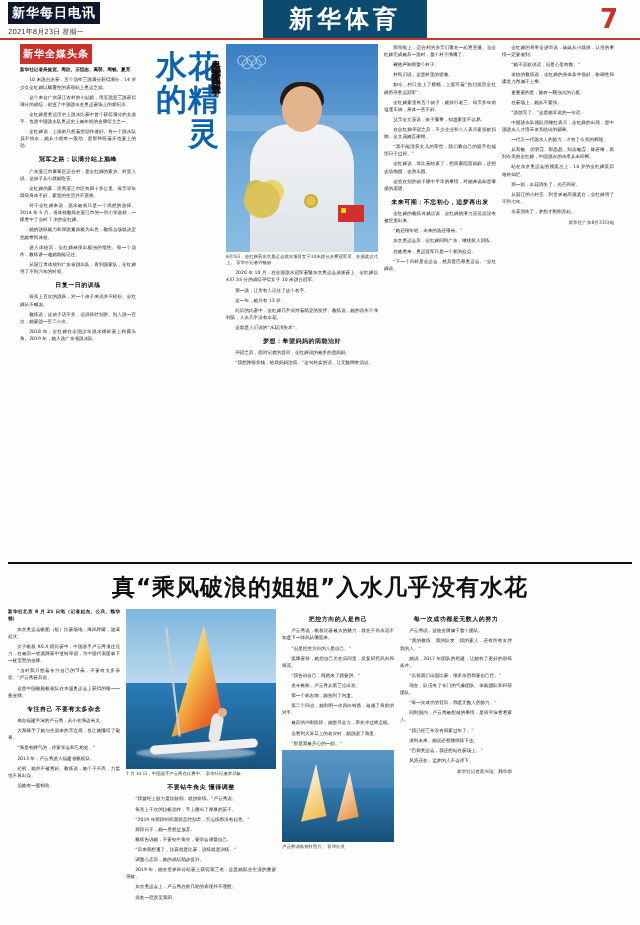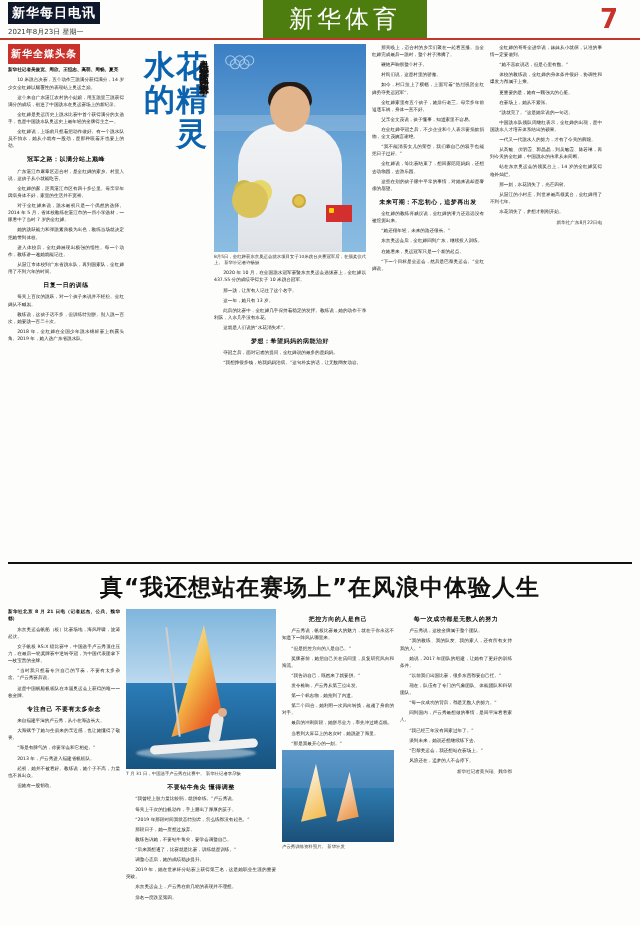--- a/index.html
+++ b/index.html
@@ -40,40 +40,40 @@
     font-size: 7px;
     color: #333;
     margin-top: 3px;
   }
   .mh-center {
     flex: 1;
     text-align: center;
   }
   .mh-title {
     display: inline-block;
-    background: #4d7c0f;
+    background: #0c4a6e;
     color: #fff;
     font-size: 24px;
-    font-weight: normal;
+    font-weight: bold;
     letter-spacing: 4px;
     padding: 3px 26px;
   }
   .mh-right {
     width: 70px;
     text-align: right;
     color: #c8322b;
     font-size: 26px;
     font-weight: bold;
     padding-right: 14px;
   }
 
   
   .top-section {
     position: relative;
-    padding: 4px 8px 0 8px;
+    padding: 4px 8px 0 20px;
     height: 520px;
     display: flex;
     gap: 6px;
   }
 
   
   .col-left {
     width: 116px;
     font-size: 4.6px;
     line-height: 1.55;
@@ -405,21 +405,21 @@
       <p></p>
       <p>从湛江的小村庄，到世界最高领奖台，全红婵用了不到七年。</p>
       <p>水花消失了，梦想才刚刚开始。</p>
       <div class="sign">新华社广东8月22日电</div>
     </div>
   </div>
 
   <div class="divider"></div>
 
   <div class="bottom-section">
-    <div class="bottom-headline">真“我还想站在赛场上”在风浪中体验人生</div>
+    <div class="bottom-headline">真“乘风破浪的姐姐”入水几乎没有水花</div>
 
     <div class="bottom-cols">
 
       <div class="bcol bcol-1">
         <div class="byline">新华社北京 8 月 21 日电（记者赵杰、公兵、魏华都）</div>
         <p>东京奥运会帆船（板）比赛场地，海风呼啸，波涛起伏。</p>
         <p>女子帆板 RS:X 级比赛中，中国选手卢云秀顶住压力，在最后一轮奖牌赛中逆转夺冠，为中国代表团拿下一枚宝贵的金牌。</p>
         <p>“当时我只想着专注自己的节奏，不要有太多杂念。”卢云秀赛后说。</p>
         <p>这是中国帆船帆板队在本届奥运会上获得的唯一一枚金牌。</p>
         <div class="subhead">专注自己 不要有太多杂念</div>

